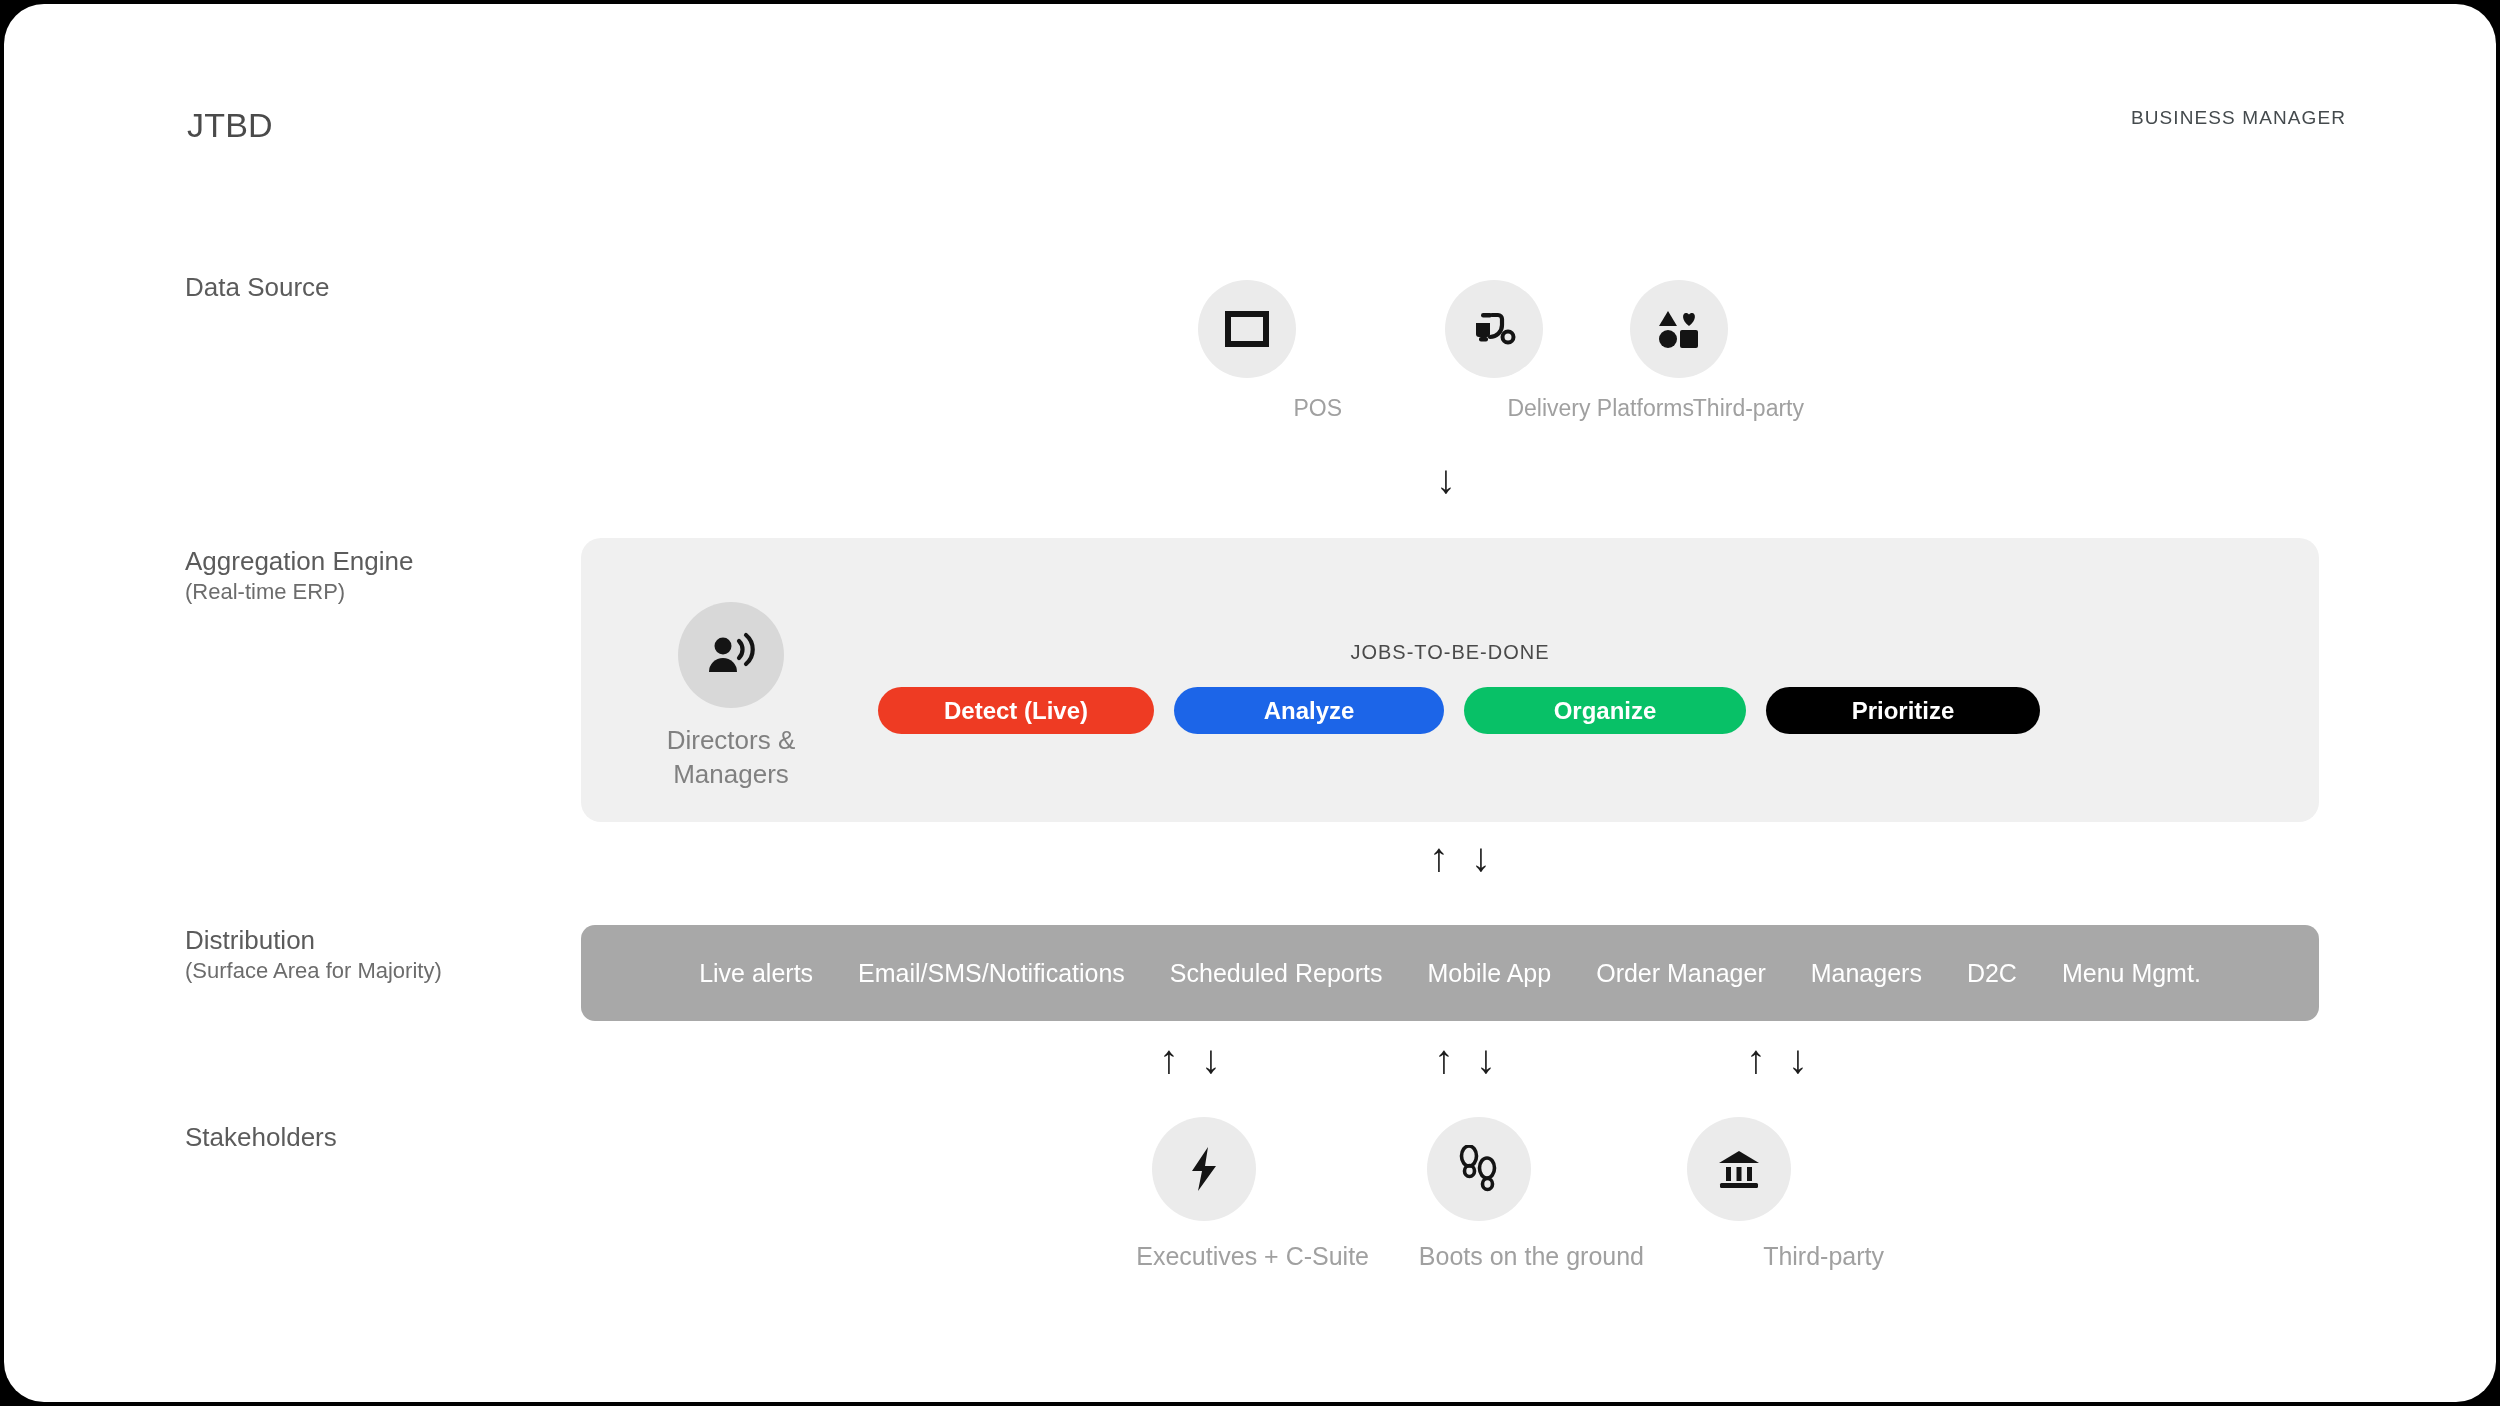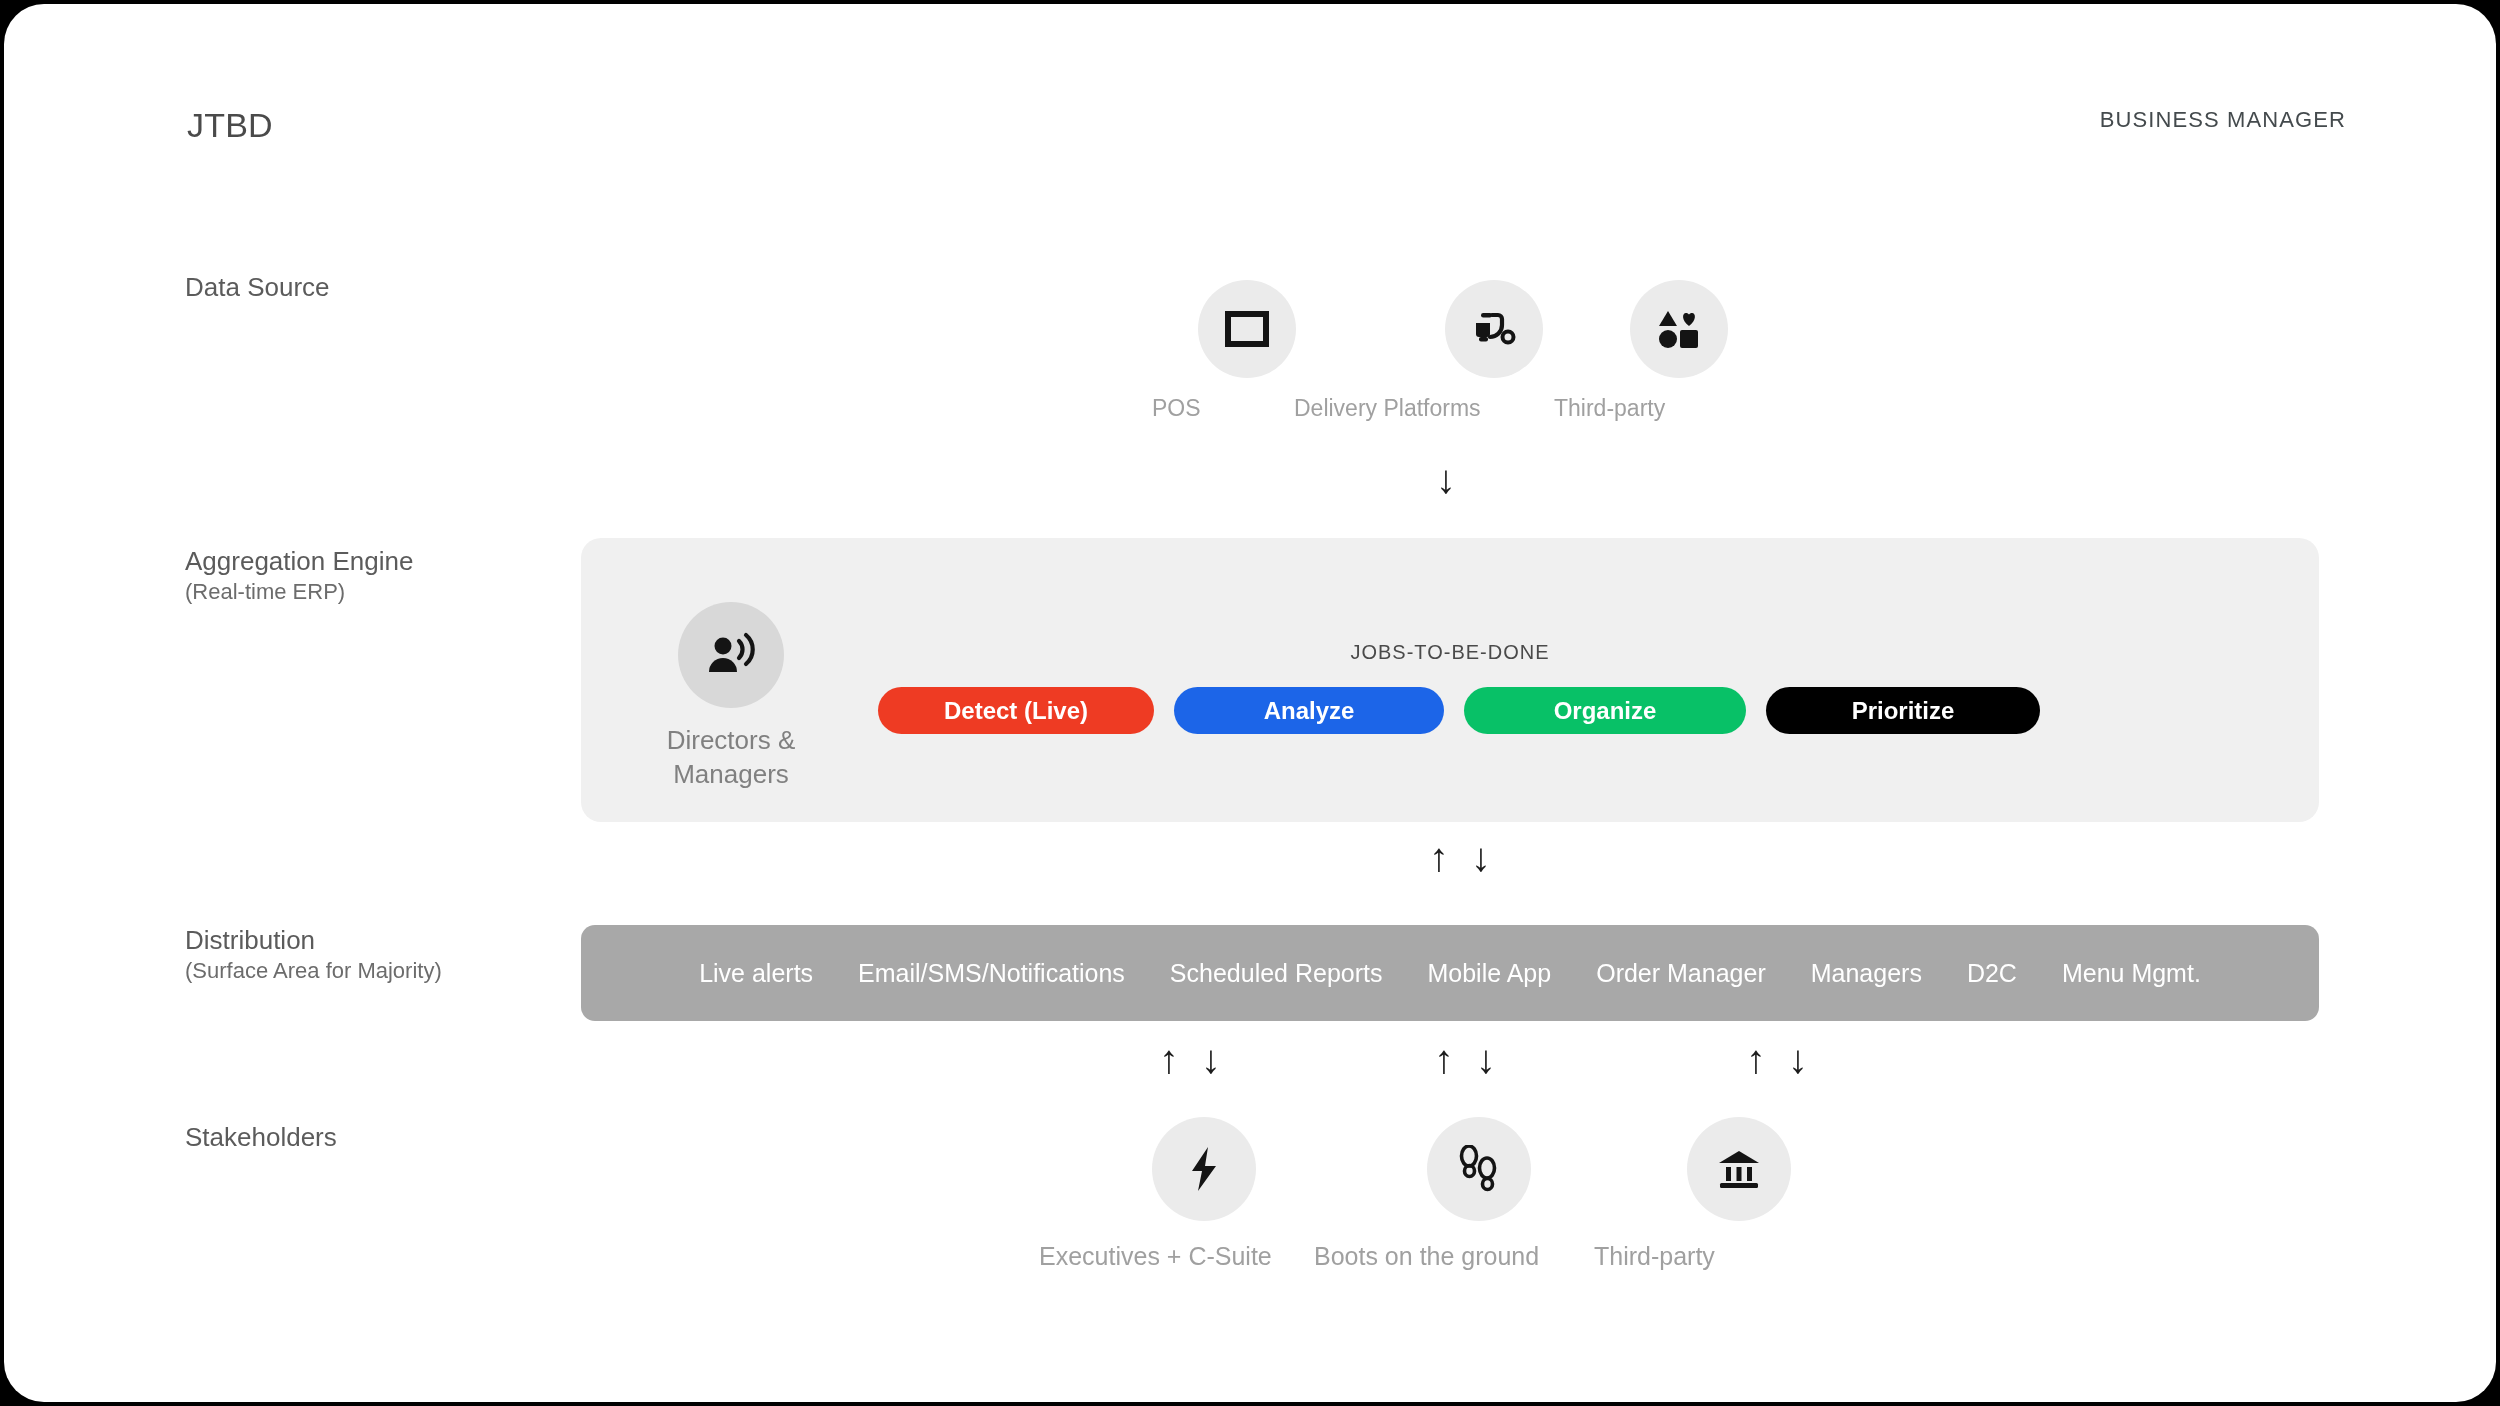--- a/index.html
+++ b/index.html
@@ -17,37 +17,37 @@
     border-radius: 40px;
   }
 
   
   .title {
     position: absolute; left: 183px; top: 86px;
     font-size: 34px; color: #4a4a4a; letter-spacing: 0.2px; margin-top: 16px;
   }
   .persona {
     position: absolute; right: 150px; top: 103px;
-    font-size: 22px; color: #444a4d; letter-spacing: 1.1px;
+    font-size: 19px; color: #444a4d; letter-spacing: 1.1px;
     font-weight: 400;
   }
 
   
   .row-label {
     position: absolute; left: 181px;
     font-size: 26px; color: #5b5b5b; line-height: 1.28;
   }
   .row-label .sub { display: block; font-size: 22px; color: #6c6c6c; }
   #lbl-datasource { top: 267px; }
   #lbl-aggregation { top: 541px; }
   #lbl-distribution { top: 920px; }
   #lbl-stakeholders { top: 1117px; }
 
   
-  .node { position: absolute; text-align: left; }
+  .node { position: absolute; text-align: right; }
   .node .circle {
     width: 100px; height: 100px; border-radius: 50%;
     background: #ebebeb;
     display: flex; align-items: center; justify-content: center;
     margin: 0 auto;
   }
   .node .caption {
     margin-top: 17px; font-size: 23px; color: #a0a0a0; white-space: nowrap;
   }
 

